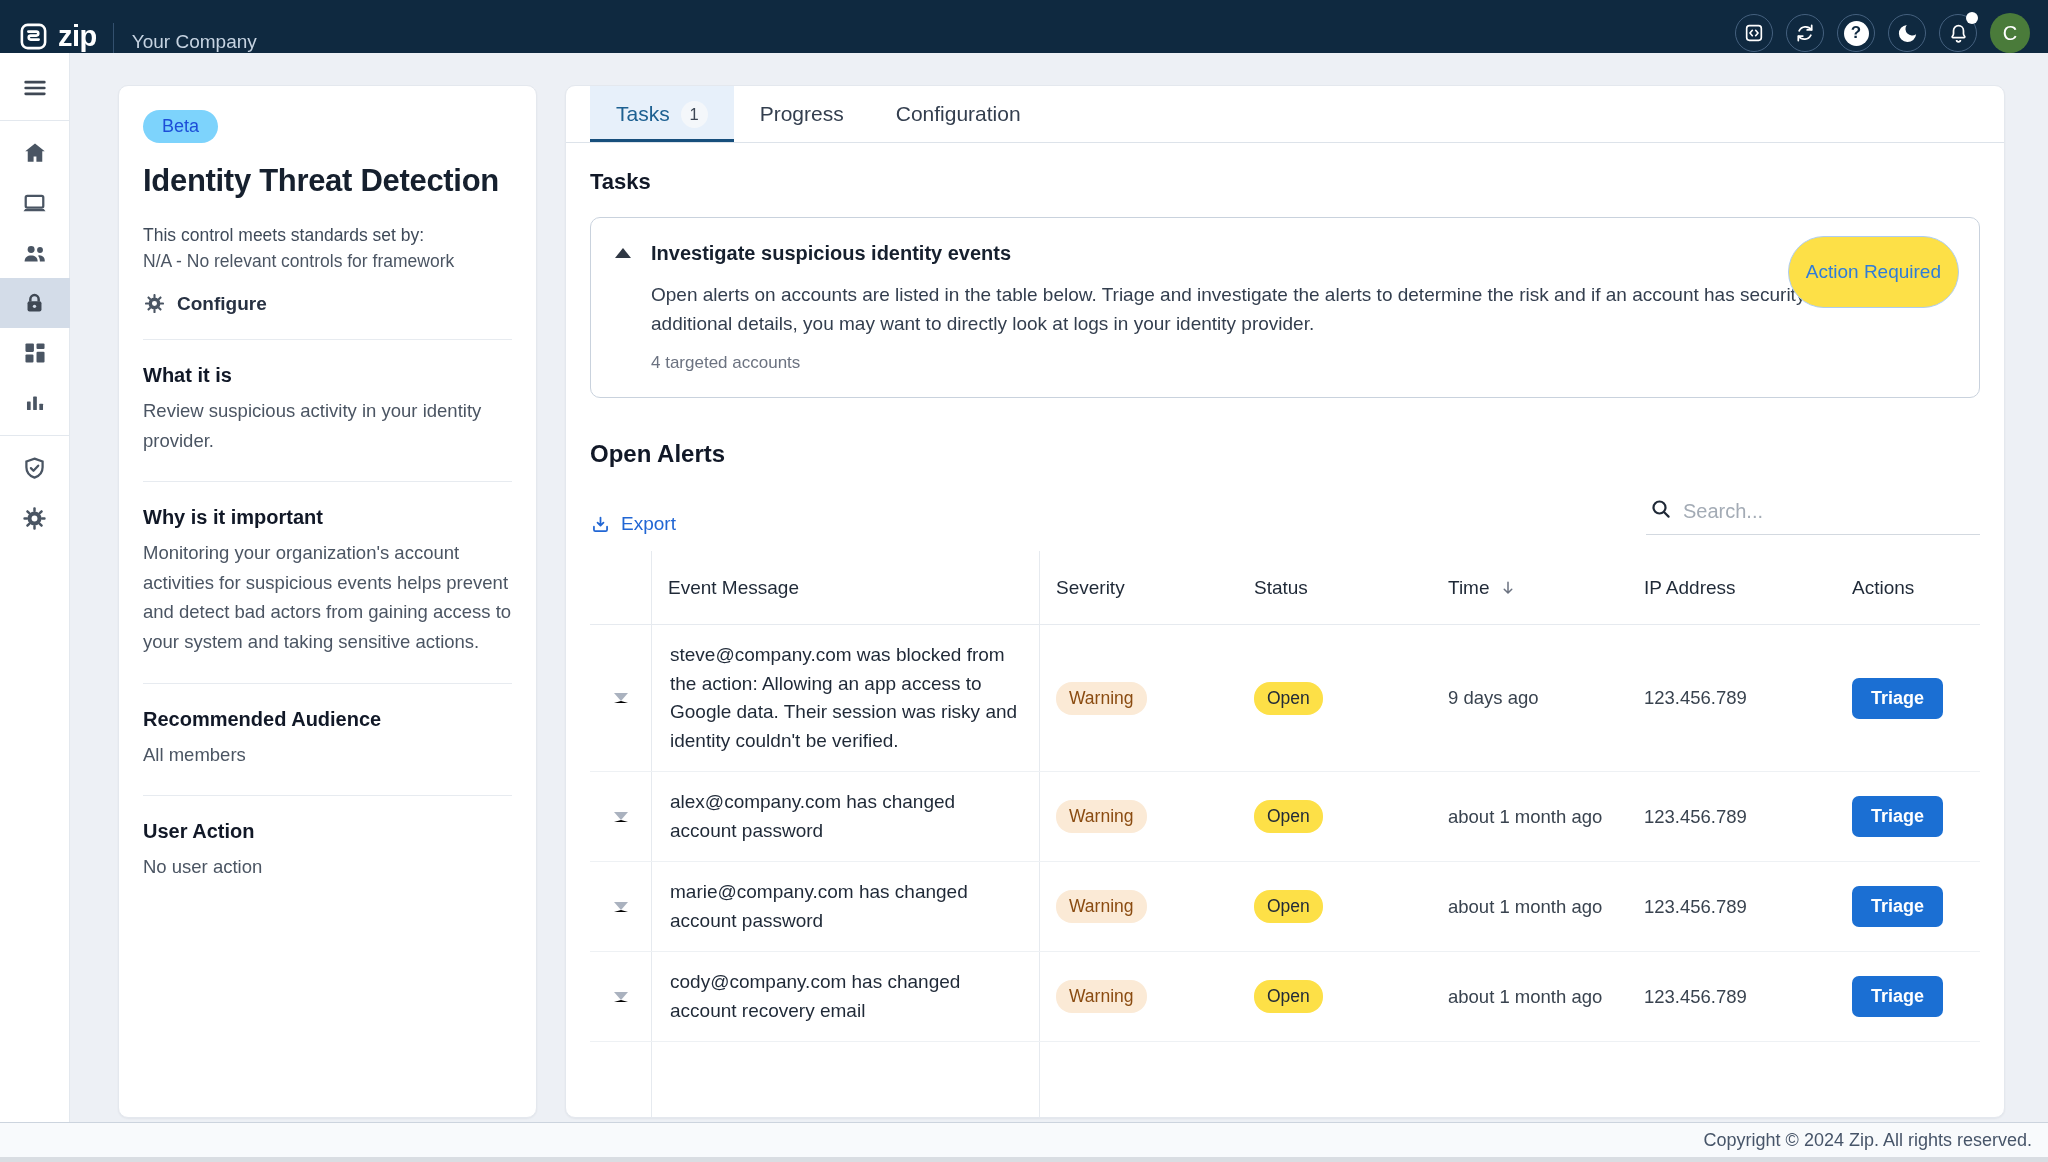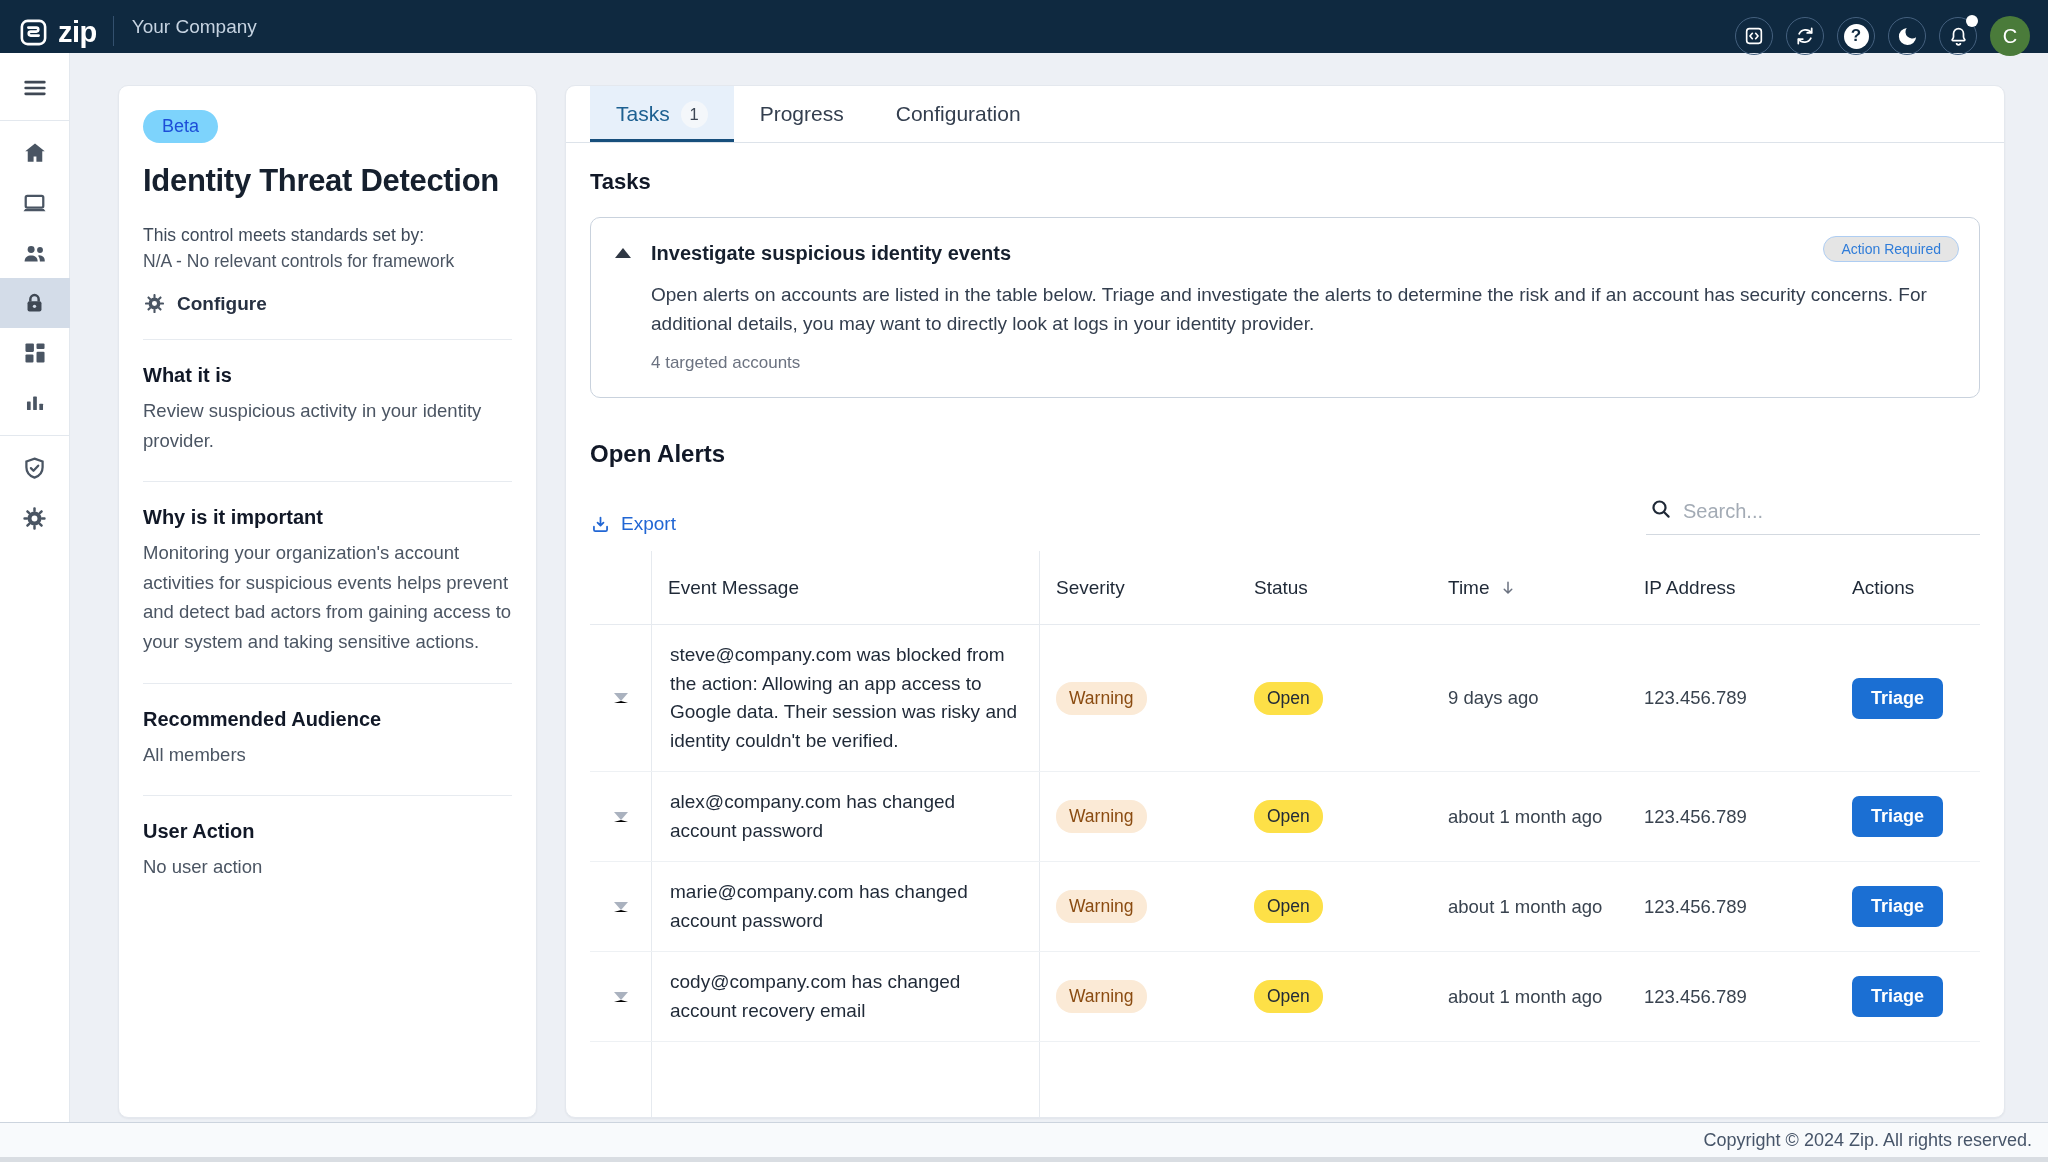--- a/index.html
+++ b/index.html
@@ -1,20 +1,20 @@
 <!DOCTYPE html>
 <html><head>
 <meta charset="utf-8">
 <style>
   * { box-sizing: border-box; margin: 0; padding: 0; }
   html,body { width:2048px; height:1162px; overflow:hidden; }
   body { font-family:"Liberation Sans", sans-serif; background:#edf0f5; color:#1f2937; }
 
   
-  .topbar { height:53px; background:#0f2940; display:flex; align-items:flex-start; padding:16px 18px; }
+  .topbar { height:53px; background:#0f2940; display:flex; align-items:flex-end; padding:0 18px; }
   .brand { display:flex; align-items:center; gap:9px; color:#fff; cursor:pointer; }
   .brand-text { font-size:29px; font-weight:bold; letter-spacing:-0.5px; }
   .topbar-divider { width:1px; height:30px; background:#33506e; margin:0 18px 0 16px; }
   .company { color:#c6d3e1; font-size:19px; }
   .topbar-actions { margin-left:auto; display:flex; align-items:center; gap:13px; }
   .icon-btn { width:38px; height:38px; border-radius:50%; border:1.5px solid #44607e; background:transparent;
               display:flex; align-items:center; justify-content:center; position:relative; cursor:pointer; flex:none; }
   .help-circle { width:25px; height:25px; border-radius:50%; background:#fff; color:#0f2940;
                  font-weight:bold; font-size:17px; display:flex; align-items:center; justify-content:center; }
   .badge-dot { position:absolute; top:-3px; right:-2px; width:12px; height:12px; border-radius:50%; background:#fff; }
@@ -51,22 +51,22 @@
                display:flex; align-items:center; justify-content:center; }
 
   .main-scroll { padding:22px 24px 0; flex:1; display:flex; flex-direction:column; min-height:0; }
   .tasks-heading { font-size:22px; color:#111827; margin:4px 0 22px; font-weight:bold; }
 
   .task-card { border:1px solid #c9d2dd; border-radius:10px; padding:24px; display:flex; gap:20px; position:relative; flex:none; }
   .caret-up { width:0; height:0; border-left:8px solid transparent; border-right:8px solid transparent; border-bottom:10px solid #2f3844; margin-top:6px; cursor:pointer; }
   .task-title { font-size:20px; font-weight:bold; color:#16202e; margin-bottom:16px; }
   .task-desc { font-size:19px; color:#333e4e; line-height:1.5; margin-bottom:15px; max-width:1280px; }
   .task-meta { font-size:17px; color:#6b7280; }
-  .action-badge { position:absolute; top:18px; right:20px; border:1px solid #aecdf2; color:#2f7cd9; font-size:14px;
-                  padding:4px 17px; border-radius:999px; background:#e5e5e5; }
+  .action-badge { position:absolute; top:18px; right:20px; border:1px solid #aecdf2; color:#2f7cd9; font-size:19px;
+                  padding:24px 17px; border-radius:999px; background:#fde047; }
 
   .alerts-heading { font-size:24px; color:#111827; margin:42px 0 26px; font-weight:bold; }
   .alerts-toolbar { display:flex; justify-content:space-between; align-items:flex-end; margin-bottom:16px; flex:none; }
   .export { display:flex; gap:10px; align-items:center; color:#2166d4; font-size:19px; font-weight:500; cursor:pointer; background:none; border:none; }
   .search { position:relative; width:334px; }
   .search input { width:100%; border:none; border-bottom:1px solid #d3d9e0; padding:6px 4px 11px 37px; font-size:20px; color:#111827; outline:none; background:transparent; font-family:"Liberation Sans",sans-serif; }
   .search input::placeholder { color:#a3abb5; }
   .search .search-svg { position:absolute; left:3px; top:3px; }
 
   

